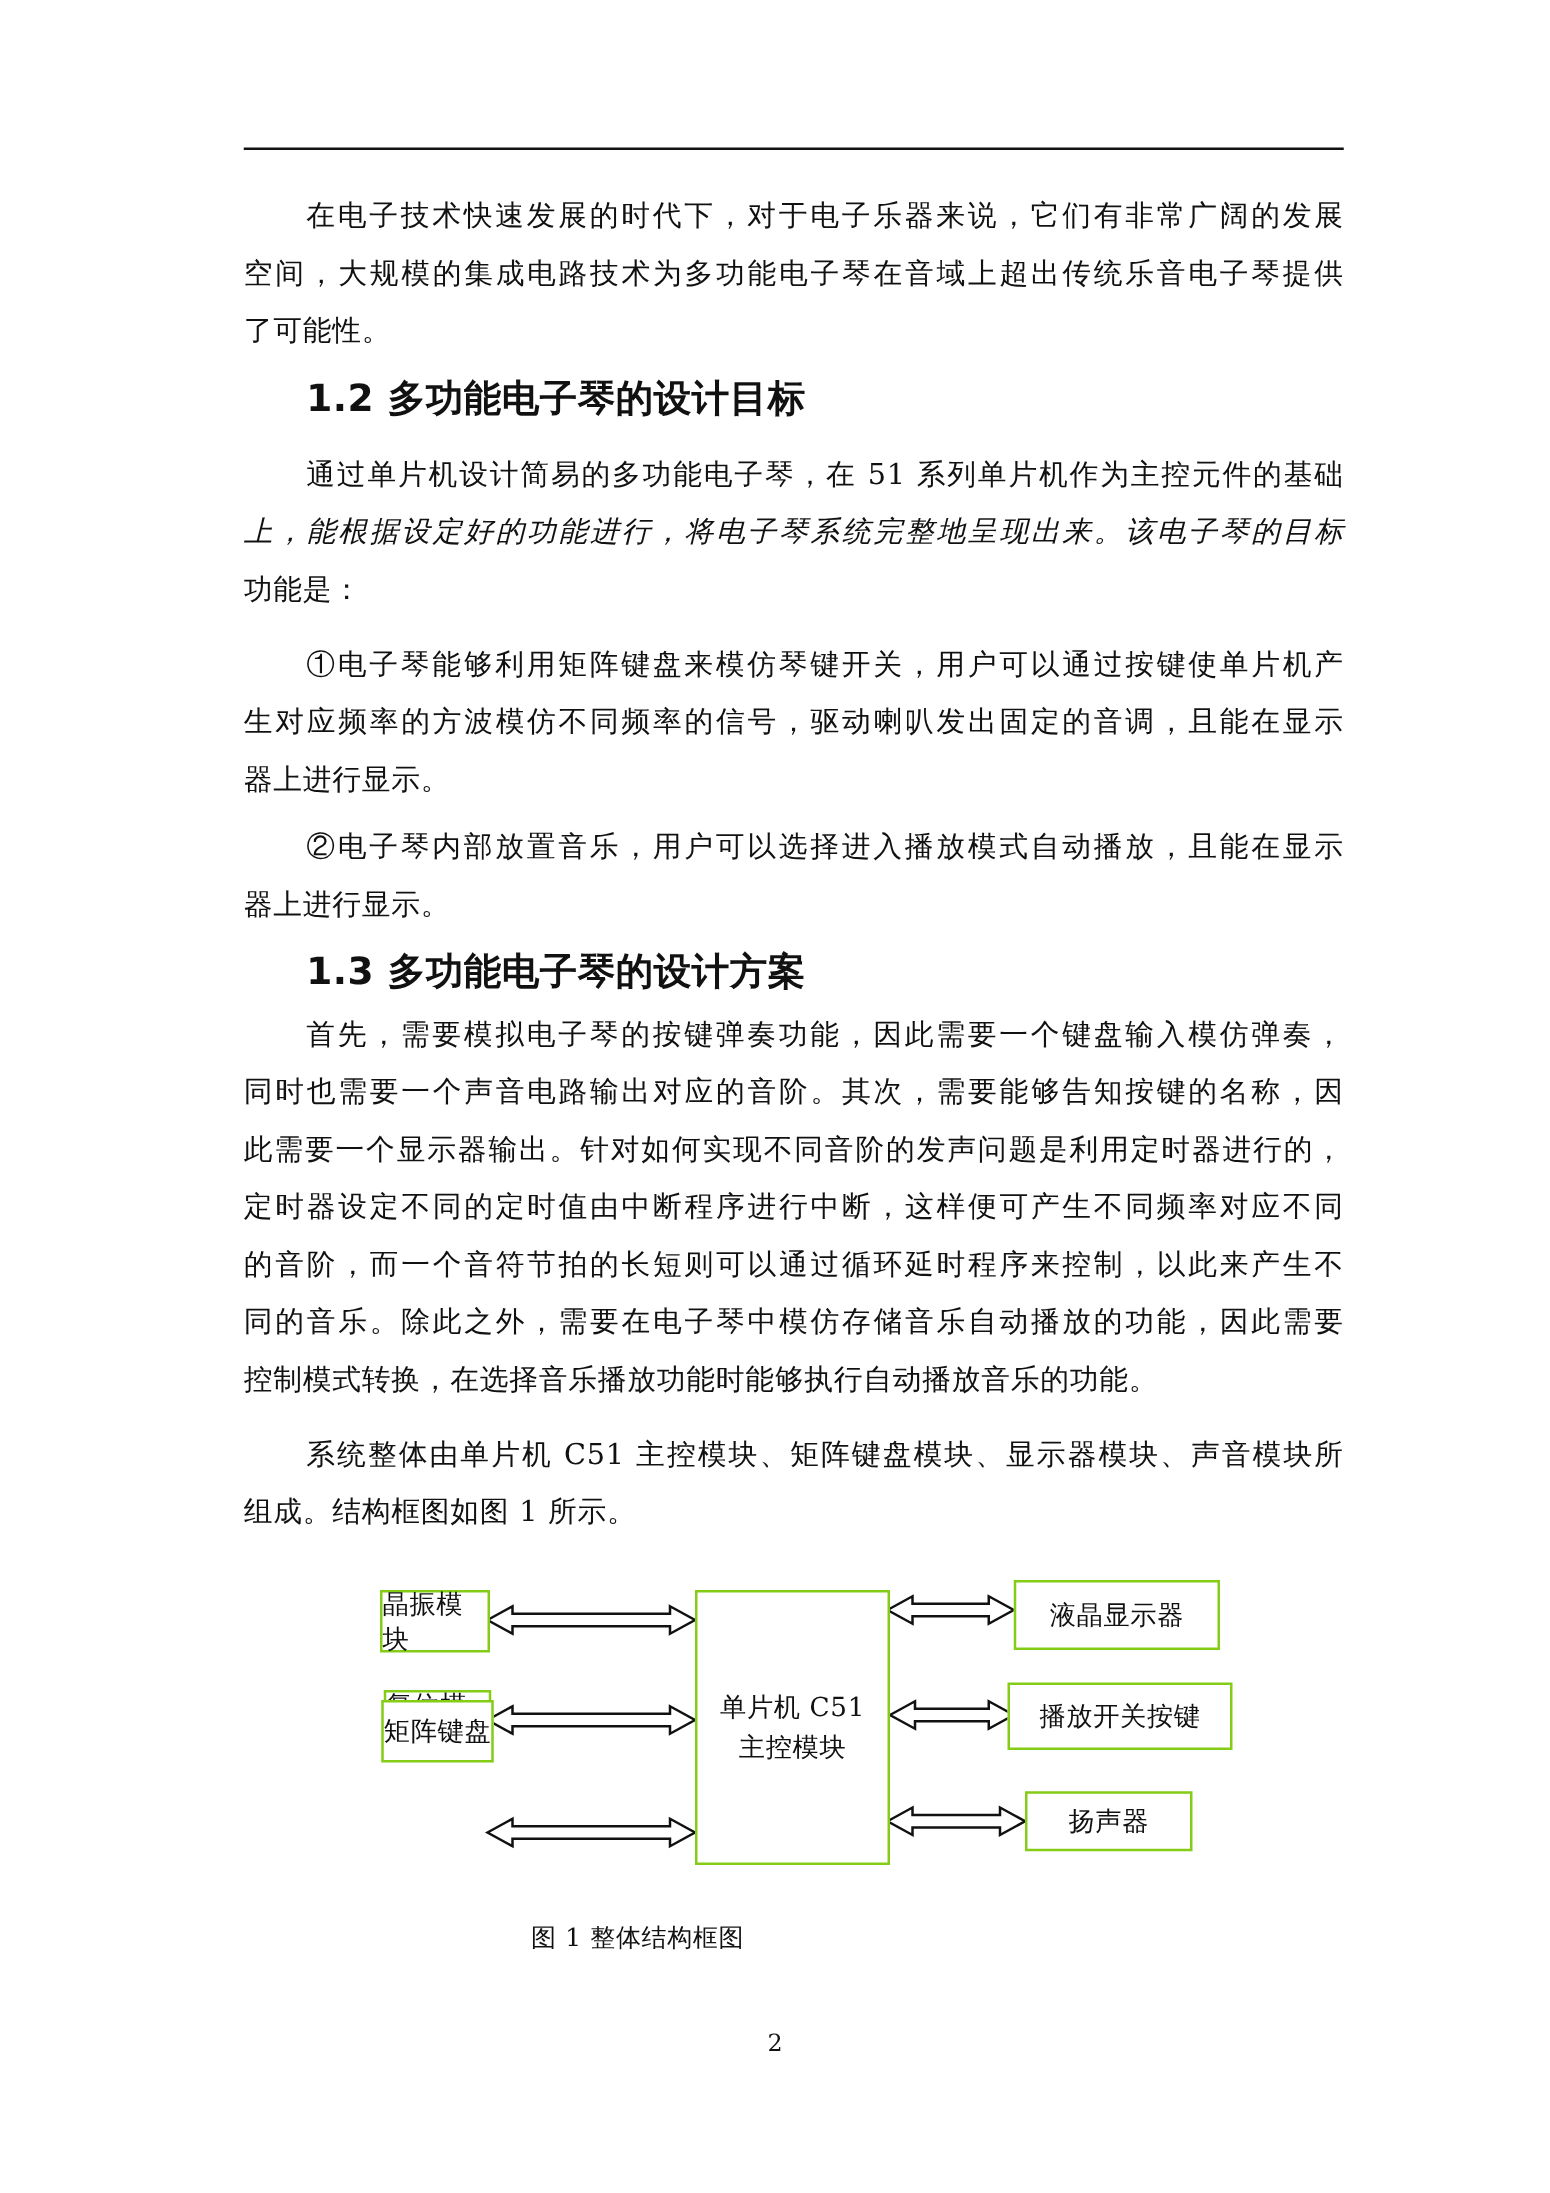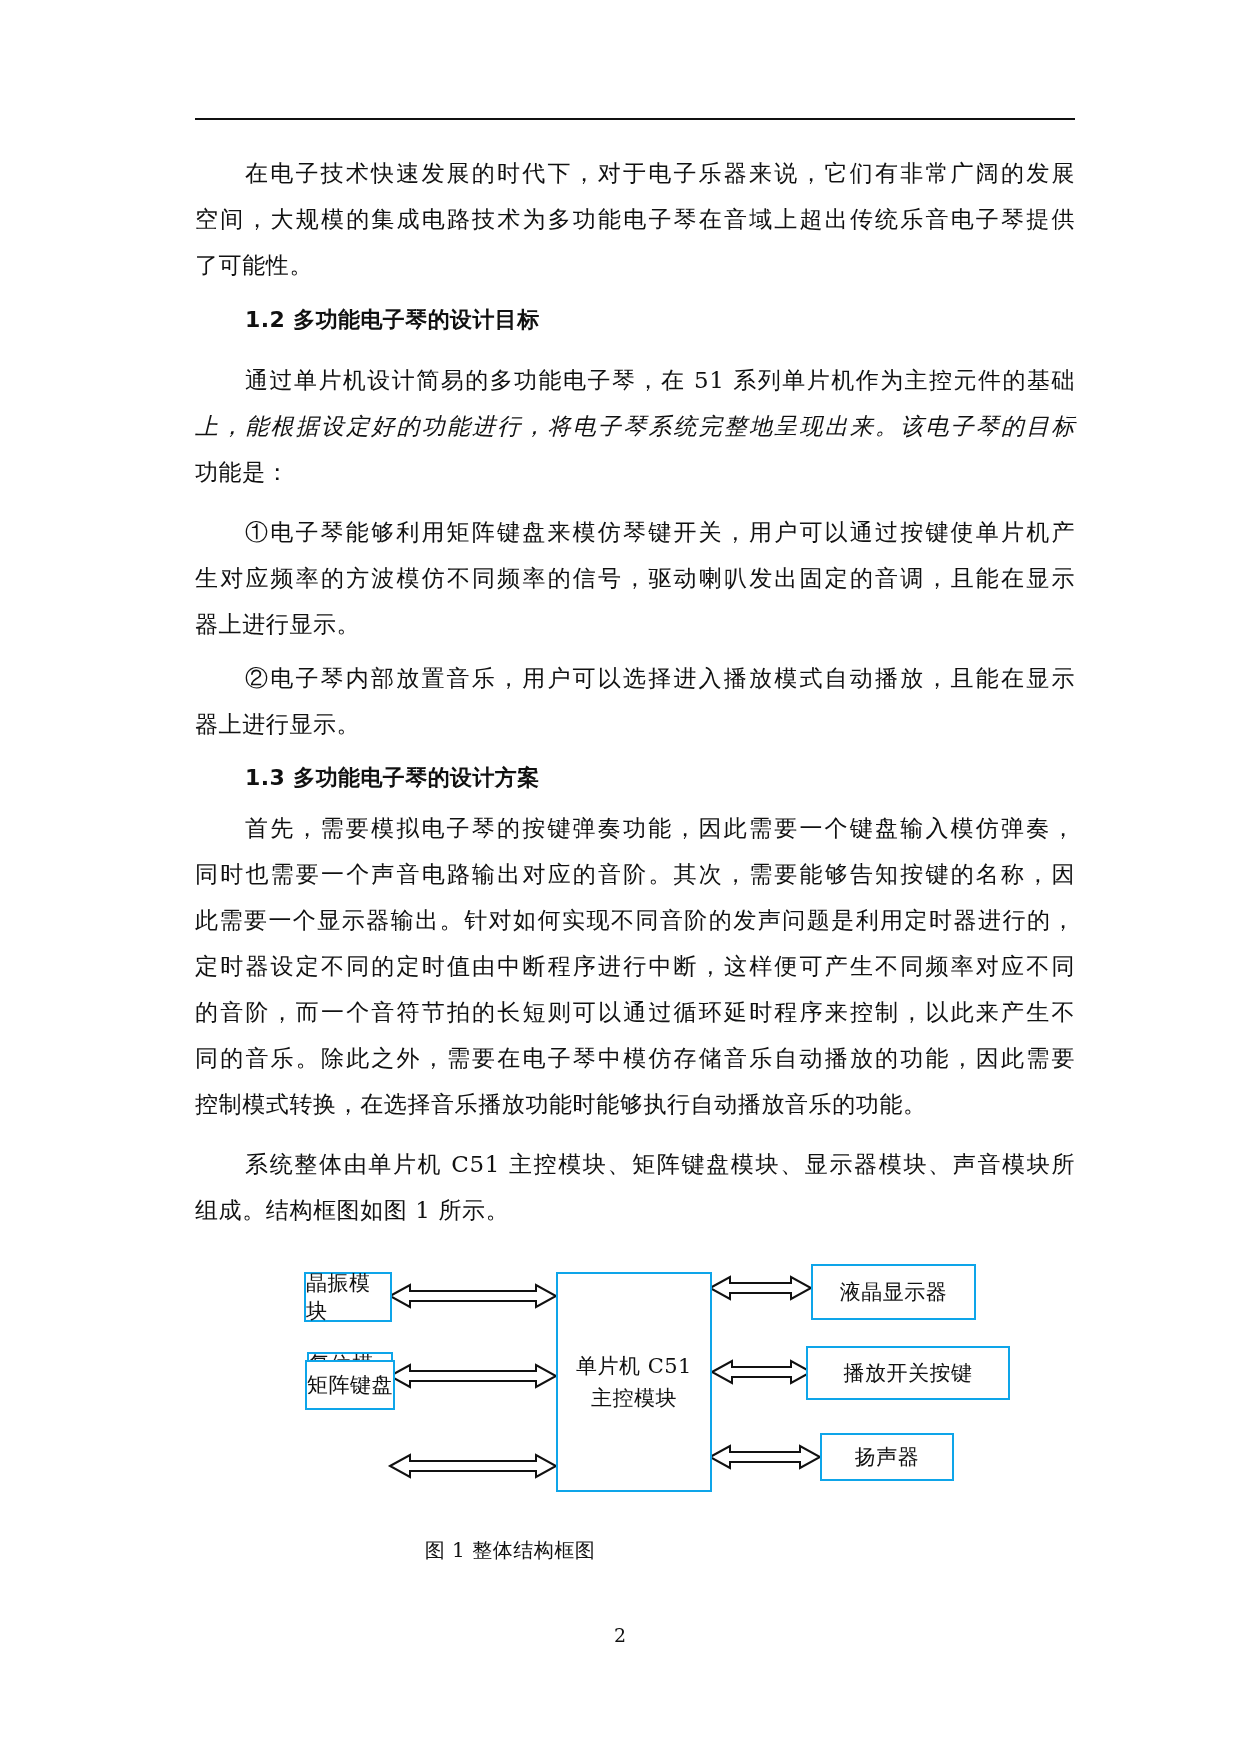--- a/index.html
+++ b/index.html
@@ -47,37 +47,37 @@
       width: 830px;
     }
     .line.last {
       text-align-last: left;
     }
     .heading {
       position: absolute;
       left: 245px;
       font-family: "DejaVu Sans", "Liberation Sans", sans-serif;
       font-weight: bold;
-      font-size: 22px;
+      font-size: 30px;
       line-height: 30px;
       height: 30px;
       white-space: nowrap;
       letter-spacing: 0.4px;
     }
     
     .diagram {
       position: absolute;
       left: 0; top: 0;
       width: 1240px;
       height: 1754px;
       pointer-events: none;
     }
     .box {
       position: absolute;
-      border: 2px solid #0ea5e9;
+      border: 2px solid #84cc16;
       background: #fff;
       box-sizing: border-box;
       display: flex;
       align-items: center;
       justify-content: center;
       font-size: 21px;
       letter-spacing: 0.5px;
       pointer-events: auto;
     }
     .box.center {
@@ -171,21 +171,21 @@
     </div>
 
     <div class="box center" style="left:556px; top:1272px; width:156px; height:220px;">
       <span>单片机 C51</span>
       <span>主控模块</span>
     </div>
 
     <div class="box" style="left:811px; top:1264px; width:165px; height:56px;">
       <span>液晶显示器</span>
     </div>
-    <div class="box" style="left:806px; top:1346px; width:204px; height:54px;">
+    <div class="box" style="left:806px; top:1346px; width:180px; height:54px;">
       <span>播放开关按键</span>
     </div>
     <div class="box" style="left:820px; top:1433px; width:134px; height:48px;">
       <span>扬声器</span>
     </div>
   </div>
 
   <div class="caption" style="top:1537px;">图 1  整体结构框图</div>
 
   <div class="page-number" style="top:1624px;">2</div>

